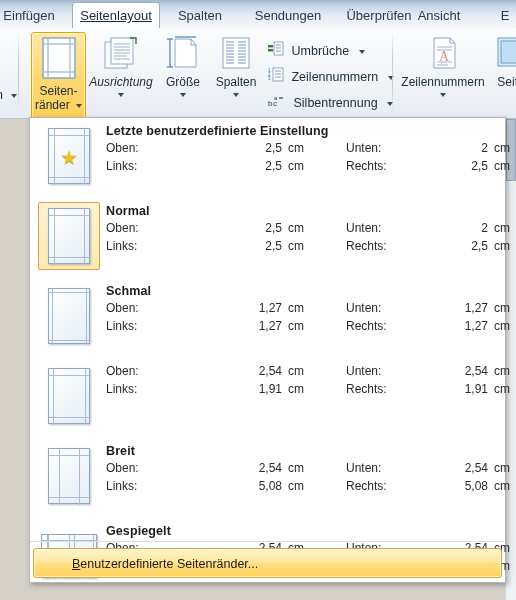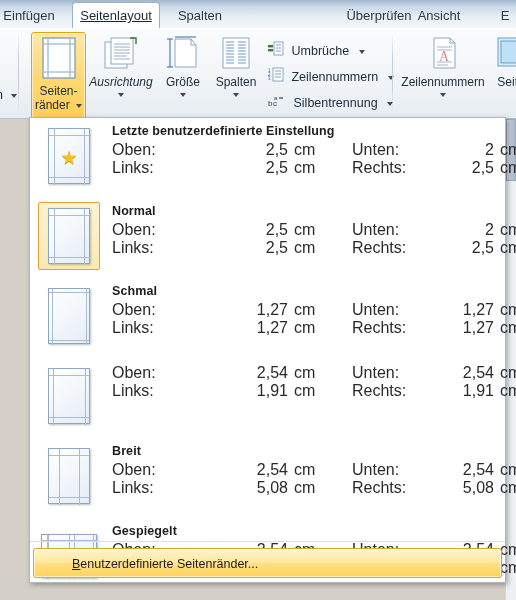--- a/index.html
+++ b/index.html
@@ -111,26 +111,26 @@
   }
   .thumb i {
     position: absolute; background: #a8bdd4; display:block;
   }
   .star {
     position:absolute; left:50%; top:52%; transform:translate(-50%,-50%);
     font-size: 19px; color:#f2c027; line-height:19px;
     text-shadow: 0 1px 0 #c89a12;
   }
 
-  .item .txt { position: absolute; left: 82px; top: 6px; right: 6px; }
+  .item .txt { position: absolute; left: 76px; top: 6px; right: 6px; }
   .title {
     font-size: 12.5px; font-weight: bold; color: #1d1d1d;
     letter-spacing: .1px; margin-bottom: 3px;
   }
-  .row { position: relative; height: 18px; font-size: 16px; color: #2a2a2a; }
+  .row { position: relative; height: 18px; font-size: 12px; color: #2a2a2a; }
   .c1 { position:absolute; left: 0px;   top:0; }
   .c2 { position:absolute; left: 142px; top:0; text-align: right; width: 34px;}
   .c2u{ position:absolute; left: 182px; top:0; }
   .c3 { position:absolute; left: 240px; top:0; }
   .c4 { position:absolute; left: 348px; top:0; text-align: right; width: 34px;}
   .c4u{ position:absolute; left: 388px; top:0; }
 
   .gal-sep {
     position: absolute; left: 0; right: 0; bottom: 40px;
     height: 1px; background: #dedede;
@@ -161,20 +161,21 @@
 </style>
 </head>
 <body>
 
 <div id="root">
 
   <div class="ribbon-tabs" id="tabstrip">
       <div class="tab" style="left: -14px; width: 86px;"><span>Einfügen</span></div>
       <div class="tab active" style="left: 72px; width: 86px; text-decoration: underline;"><span>Seitenlayout</span></div>
       <div class="tab" style="left: 158px; width: 84px;"><span>Spalten</span></div>
+      <div class="tab" style="left: 242px; width: 92px;"><span>Sendungen</span></div>
       <div class="tab" style="left: 334px; width: 90px; text-align: center;"><span>Überprüfen</span></div>
       <div class="tab" style="left: 404px; width: 70px;"><span>Ansicht</span></div>
       <div class="tab" style="left: 494px; width: 22px;"><span>E</span></div>
     </div>
 
   <div class="ribbon-body">
 
     <div class="small-btn" style="left:-4px; top:56px;">
       <span>n</span>
       <span class="caret" style="margin-left:5px;"></span>

